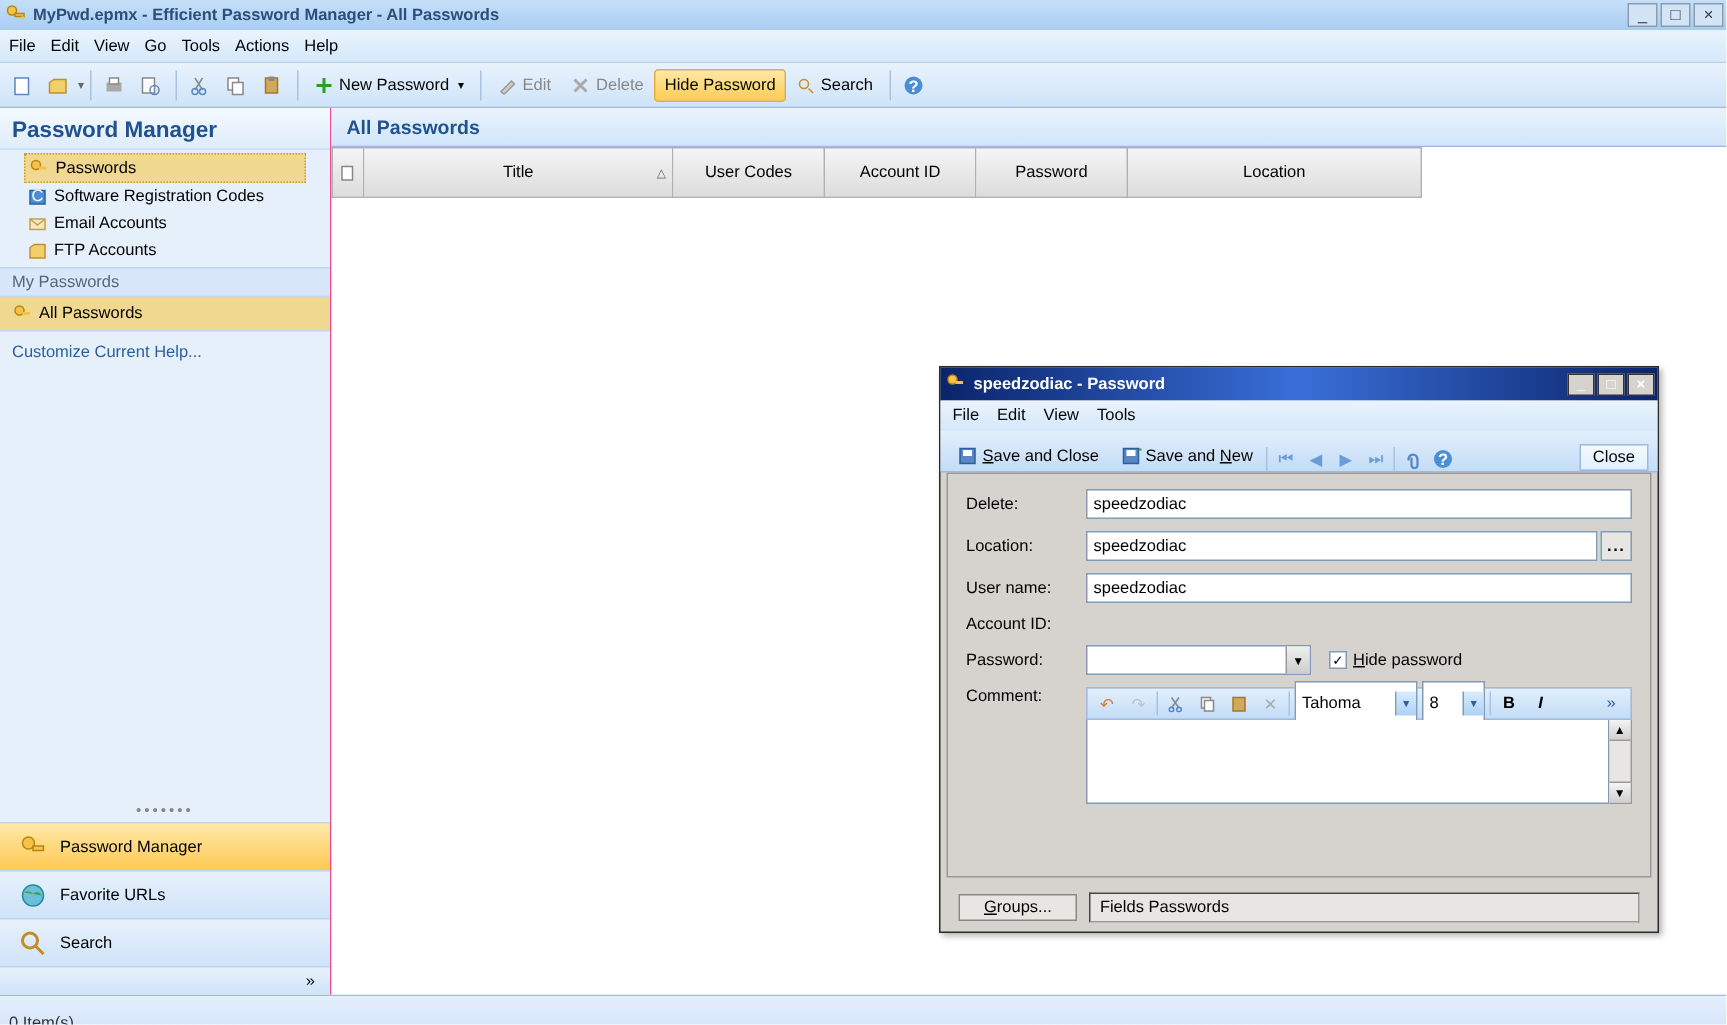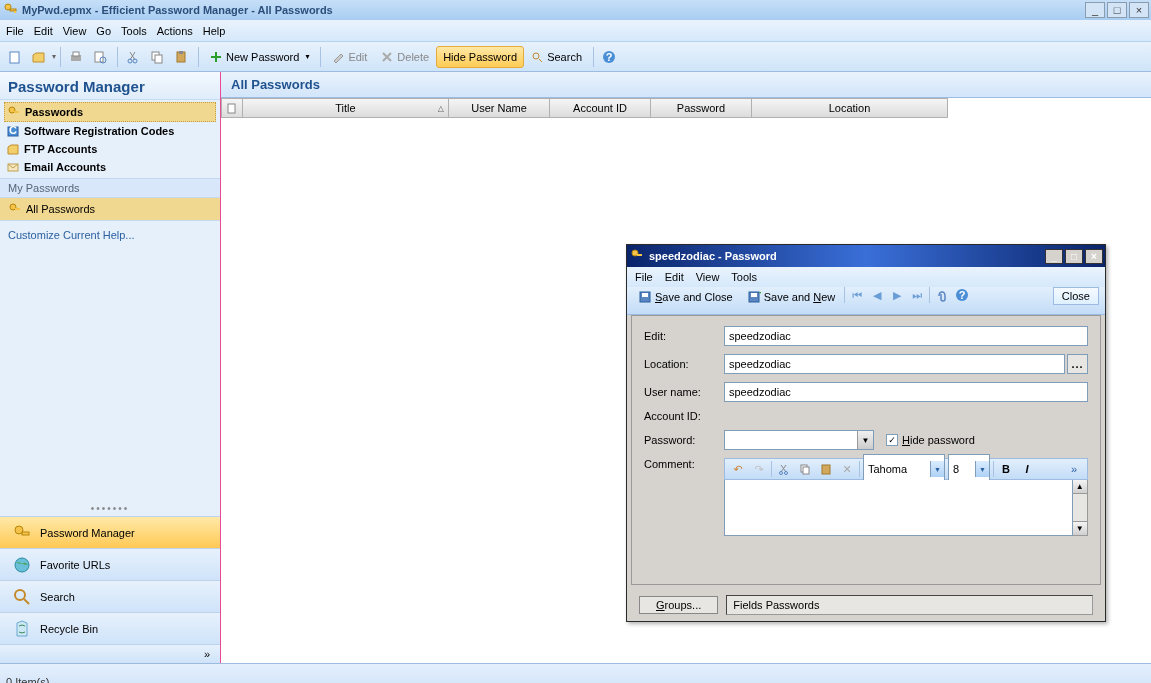--- a/index.html
+++ b/index.html
@@ -22,57 +22,57 @@
 .tool-btn { width: 22px; height: 22px; display: flex; align-items: center; justify-content: center; margin-right: 2px; border: 1px solid transparent; }
 .tool-sep { width: 1px; height: 20px; background: #a7c2e3; margin: 0 4px; }
 .tool-wide { display: flex; align-items: center; height: 22px; padding: 0 6px; border: 1px solid transparent; gap: 4px; }
 .tool-wide.highlighted { background: linear-gradient(to bottom, #ffe8a6, #ffcc55); border: 1px solid #e8aa3a; border-radius: 3px; }
 .tool-wide .dd { margin-left: 2px; font-size: 8px; }
 
 
 .main { display: flex; height: calc(683px - 20px - 22px - 30px - 20px); }
 .sidebar { width: 221px; background: #e6f0fb; border-right: 1px solid #ec4899; display: flex; flex-direction: column; }
 .sidebar-title { color: #1f528e; font-size: 15px; font-weight: bold; padding: 6px 8px; background: linear-gradient(to bottom,#f4f9ff,#dfecfa); height: 28px; border-bottom: 1px solid #c6dcf2; }
-.tree { padding: 2px 4px; font-weight: bold; }
+.tree { padding: 2px 16px; }
 .tree-item { display: flex; align-items: center; padding: 2px 2px; gap: 4px; }
 .tree-item.selected { background: #f1d890; border: 1px dotted #c99c3a; }
 .tree-icon { width: 14px; height: 14px; display: flex; align-items: center; justify-content: center; }
 .section-label { background: #d8e8fa; padding: 3px 8px; color: #567; border-top: 1px solid #c4d8ef; border-bottom: 1px solid #c4d8ef; }
 .all-pwd-row { display: flex; align-items: center; padding: 4px 8px; gap: 4px; }
 .all-pwd-row.selected { background: #f1d890; }
 .customize-link { padding: 8px 8px; color: #2a5fa0; cursor: pointer; }
 
 .sidebar-spacer { flex: 1; }
 .collapse-dots { text-align: center; color: #888; letter-spacing: 2px; font-size: 10px; padding: 2px 0; }
 .nav-buttons { }
 .nav-btn { display: flex; align-items: center; gap: 8px; padding: 8px 12px; border-top: 1px solid #bcd3ed; background: linear-gradient(to bottom,#e7f1fc,#cfe3f9); height: 32px; }
 .nav-btn.active { background: linear-gradient(to bottom,#ffe9a8,#ffc955); }
 .nav-btn .icon { width: 20px; height: 20px; display:flex; align-items:center; justify-content:center; }
 .chevrons { text-align: right; padding: 3px 10px; background: linear-gradient(to bottom,#e7f1fc,#cfe3f9); border-top:1px solid #bcd3ed; }
 
 
 .content { flex: 1; background: #fff; position: relative; }
 .content-header { padding: 5px 10px; background: linear-gradient(to bottom,#eaf3fc,#d2e5fa); color: #1f528e; font-size: 13px; font-weight: bold; border-bottom: 1px solid #9dbbe0; }
-.table-head { display: flex; height: 20px; }
+.table-head { display: flex; height: 34px; }
 .th { background: linear-gradient(to bottom,#f5f5f5,#dcdcdc); border: 1px solid #b0b0b0; border-left: none; display:flex; align-items:center; justify-content:center; position:relative; }
 .th:first-child { border-left: 1px solid #b0b0b0; }
 .th .sort { position:absolute; right:4px; font-size:8px; color:#666; }
 
 
 .statusbar { height: 36px; background: linear-gradient(to bottom,#e4effc,#cbe0f8); border-top:1px solid #9dbbe0; display:flex; align-items:center; padding-left:6px; color:#333; }
 
 
 .dialog { position: absolute; left: 405px; top: 172px; width: 480px; background: #d6d3ce; border: 1px solid #2a2a2a; box-shadow: 2px 2px 4px rgba(0,0,0,0.3); }
 .dlg-title { height: 22px; background: linear-gradient(to right,#0a246a,#3a6fd8,#0a246a); color:#fff; display:flex; align-items:center; padding-left:4px; font-weight:bold; }
 .dlg-title .key-icon-small { width:14px; height:14px; margin-right:4px; }
 .dlg-winbtns { margin-left:auto; display:flex; gap:2px; padding-right:2px; }
 .dlg-winbtn { width:18px; height:15px; background:#d6d3ce; border:1px solid #333; display:flex; align-items:center; justify-content:center; font-family: Arial; font-size:10px; }
 
 .dlg-menu { height: 20px; background: linear-gradient(to bottom,#eaf3fc,#d5e8fb); display:flex; align-items:center; padding-left:8px; gap:12px; }
-.dlg-toolbar { height: 28px; background: linear-gradient(to bottom,#e2effc,#c3dcf7); display:flex; align-items:flex-start; padding:0 6px; gap:4px; border-bottom:1px solid #9dbbe0; }
+.dlg-toolbar { height: 28px; background: linear-gradient(to bottom,#e2effc,#c3dcf7); display:flex; align-items:flex-end; padding:0 6px; gap:4px; border-bottom:1px solid #9dbbe0; }
 .dlg-tbtn { display:flex; align-items:center; gap:3px; padding:2px 4px; border:1px solid transparent; }
 .dlg-tbtn .u { text-decoration: underline; }
 .nav-arrow { width:16px; height:16px; display:flex; align-items:center; justify-content:center; color:#6a9cd6; }
 .dlg-close-btn { border:1px solid #9dbbe0; padding:2px 8px; display:flex; align-items:center; gap:3px; background: linear-gradient(to bottom,#f5faff,#def0ff); }
 
 .tabs { display:flex; padding:4px 4px 0 4px; }
 .tab { padding:3px 10px; border:1px solid #999; border-bottom:none; margin-right:2px; background:#e8e6e2; }
 .tab.active { background:#d6d3ce; position:relative; z-index:2; }
 .tab-body { border:1px solid #999; margin:0 4px 4px 4px; background:#d6d3ce; padding:10px 12px 40px 12px; position:relative; }
 
@@ -236,33 +236,33 @@
             <svg width="12" height="12">
               <rect x="1" y="2" width="10" height="9" fill="#4a8ed6" stroke="#2a5fa0"></rect>
               <text x="6" y="9" fill="#fff" font-size="8" text-anchor="middle">C</text>
             </svg>
           </span>
         <span>Software Registration Codes</span>
       </div>
       <div class="tree-item">
         <span class="tree-icon">
             <svg width="12" height="12">
-              <path d="M1 4 L4 2 L11 2 L11 11 L1 11 Z" fill="#f2cf6b" stroke="#c09030"></path>
-            </svg>
-          </span>
-        <span>FTP Accounts</span>
+              <rect x="1" y="3" width="10" height="7" fill="#f5e8c0" stroke="#c0a050"></rect>
+              <path d="M1 3 L6 7 L11 3" fill="none" stroke="#c0a050"></path>
+            </svg>
+          </span>
+        <span>Email Accounts</span>
       </div>
       <div class="tree-item">
         <span class="tree-icon">
             <svg width="12" height="12">
-              <rect x="1" y="3" width="10" height="7" fill="#f5e8c0" stroke="#c0a050"></rect>
-              <path d="M1 3 L6 7 L11 3" fill="none" stroke="#c0a050"></path>
-            </svg>
-          </span>
-        <span>Email Accounts</span>
+              <path d="M1 4 L4 2 L11 2 L11 11 L1 11 Z" fill="#f2cf6b" stroke="#c09030"></path>
+            </svg>
+          </span>
+        <span>FTP Accounts</span>
       </div>
     </div>
     <div class="section-label">My Passwords</div>
     <div class="all-pwd-row selected">
       <span class="tree-icon">
           <svg width="12" height="12">
             <circle cx="4" cy="4" r="3" fill="#f5c34a" stroke="#b8860b"></circle>
             <rect x="6" y="5" width="5" height="2" fill="#f5c34a"></rect>
           </svg>
         </span>
@@ -294,46 +294,37 @@
       </div>
       <div class="nav-btn">
         <span class="icon">
             <svg width="18" height="18">
               <circle cx="7" cy="7" r="5" fill="none" stroke="#c58a2a" stroke-width="2"></circle>
               <path d="M11 11 L16 16" stroke="#c58a2a" stroke-width="2"></path>
             </svg>
           </span>
         <span>Search</span>
       </div>
-      <div class="nav-btn">
-        <span class="icon">
-            <svg width="18" height="18">
-              <path d="M4 3 L9 1 L14 3 L14 16 L4 16 Z" fill="#cde8f5" stroke="#6aa8d0"></path>
-              <path d="M6 6 Q9 4 12 6 M12 12 Q9 14 6 12" fill="none" stroke="#3a8a5a"></path>
-            </svg>
-          </span>
-        <span>Recycle Bin</span>
-      </div>
     </div>
     <div class="chevrons">»</div>
   </div>
 
   <div class="content">
     <div class="content-header">All Passwords</div>
     <div class="table-head">
       <div class="th" style="width:22px">
           <svg width="12" height="12">
             <rect x="2" y="2" width="7" height="9" fill="#fff" stroke="#888"></rect>
           </svg>
         </div>
       <div class="th" style="width:206px">
           <span>Title</span>
           <span class="sort">△</span>
         </div>
-      <div class="th" style="width:101px">User Name</div>
+      <div class="th" style="width:101px">User Codes</div>
       <div class="th" style="width:101px">Account ID</div>
       <div class="th" style="width:101px">Password</div>
       <div class="th" style="width:196px">Location</div>
     </div>
 
     <div class="dialog">
       <div class="dlg-title">
         <span class="key-icon-small">
             <svg width="12" height="12">
               <circle cx="4" cy="4" r="3" fill="#f5c34a" stroke="#b8860b"></circle>
@@ -386,21 +377,21 @@
               <text x="7" y="11" fill="#fff" font-size="10" text-anchor="middle" font-weight="bold">?</text>
             </svg>
           </div>
         <div style="flex:1"></div>
         <div class="dlg-close-btn">
           <span><span class="u">C</span>lose</span>
         </div>
       </div>
       <div class="tab-body">
         <div class="form-row">
-          <div class="form-label">Edit:</div>
+          <div class="form-label">Delete:</div>
           <input class="form-input" value="speedzodiac" style="">
         </div>
         <div class="form-row">
           <div class="form-label">Location:</div>
           <input class="form-input" value="speedzodiac" style="">
           <div class="loc-btn">...</div>
         </div>
         <div class="form-row">
           <div class="form-label">User name:</div>
           <input class="form-input" value="speedzodiac" style="">

